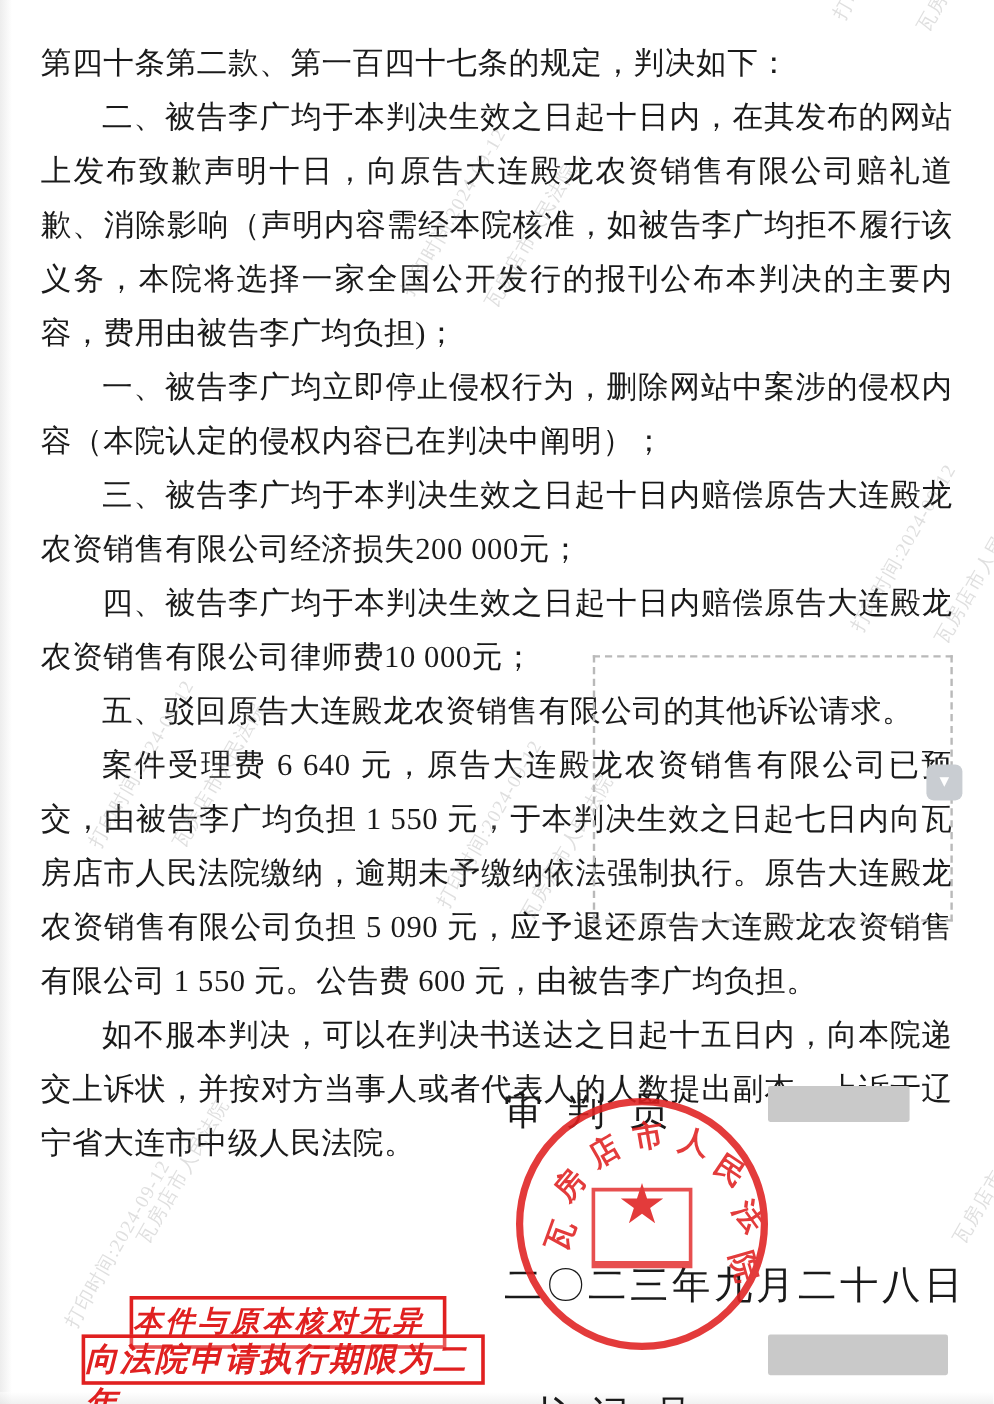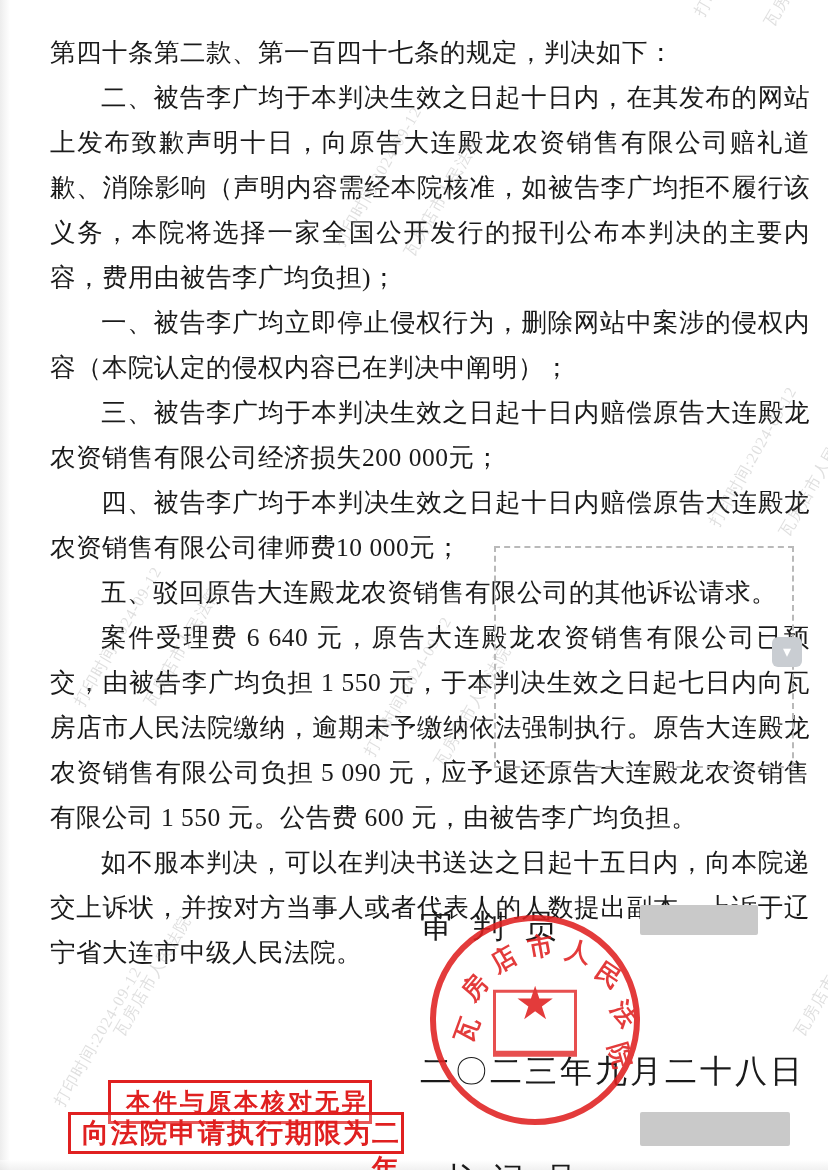--- a/index.html
+++ b/index.html
@@ -44,21 +44,20 @@
   
   #doc-text {
     position: absolute;
     left: 34px;
     top: 30px;
     width: 760px;
     font-size: 25.5px;
     line-height: 45px;
     letter-spacing: 0.5px;
     color: #1a1a1a;
-    margin-left: 16px;
   }
   #doc-text p {
     margin: 0;
     text-align: justify;
     text-justify: inter-ideograph;
     white-space: pre-wrap;
   }
   p.indent {
     text-indent: 2em;
   }
@@ -126,23 +125,24 @@
     border-bottom-width: 6px;
     opacity: .9;
   }
 
   
   .stamp {
     position: absolute;
     border: 3px solid #e02020;
     color: #e02020;
     font-weight: bold;
-    text-align: right;
+    text-align: left;
     letter-spacing: 3px;
     background: rgba(255,255,255,0.25);
+    font-style: italic;
   }
   #stamp-verified {
     left: 108px;
     top: 1080px;
     width: 258px;
     height: 38px;
     font-size: 24px;
     line-height: 38px;
   }
   #stamp-exec {

